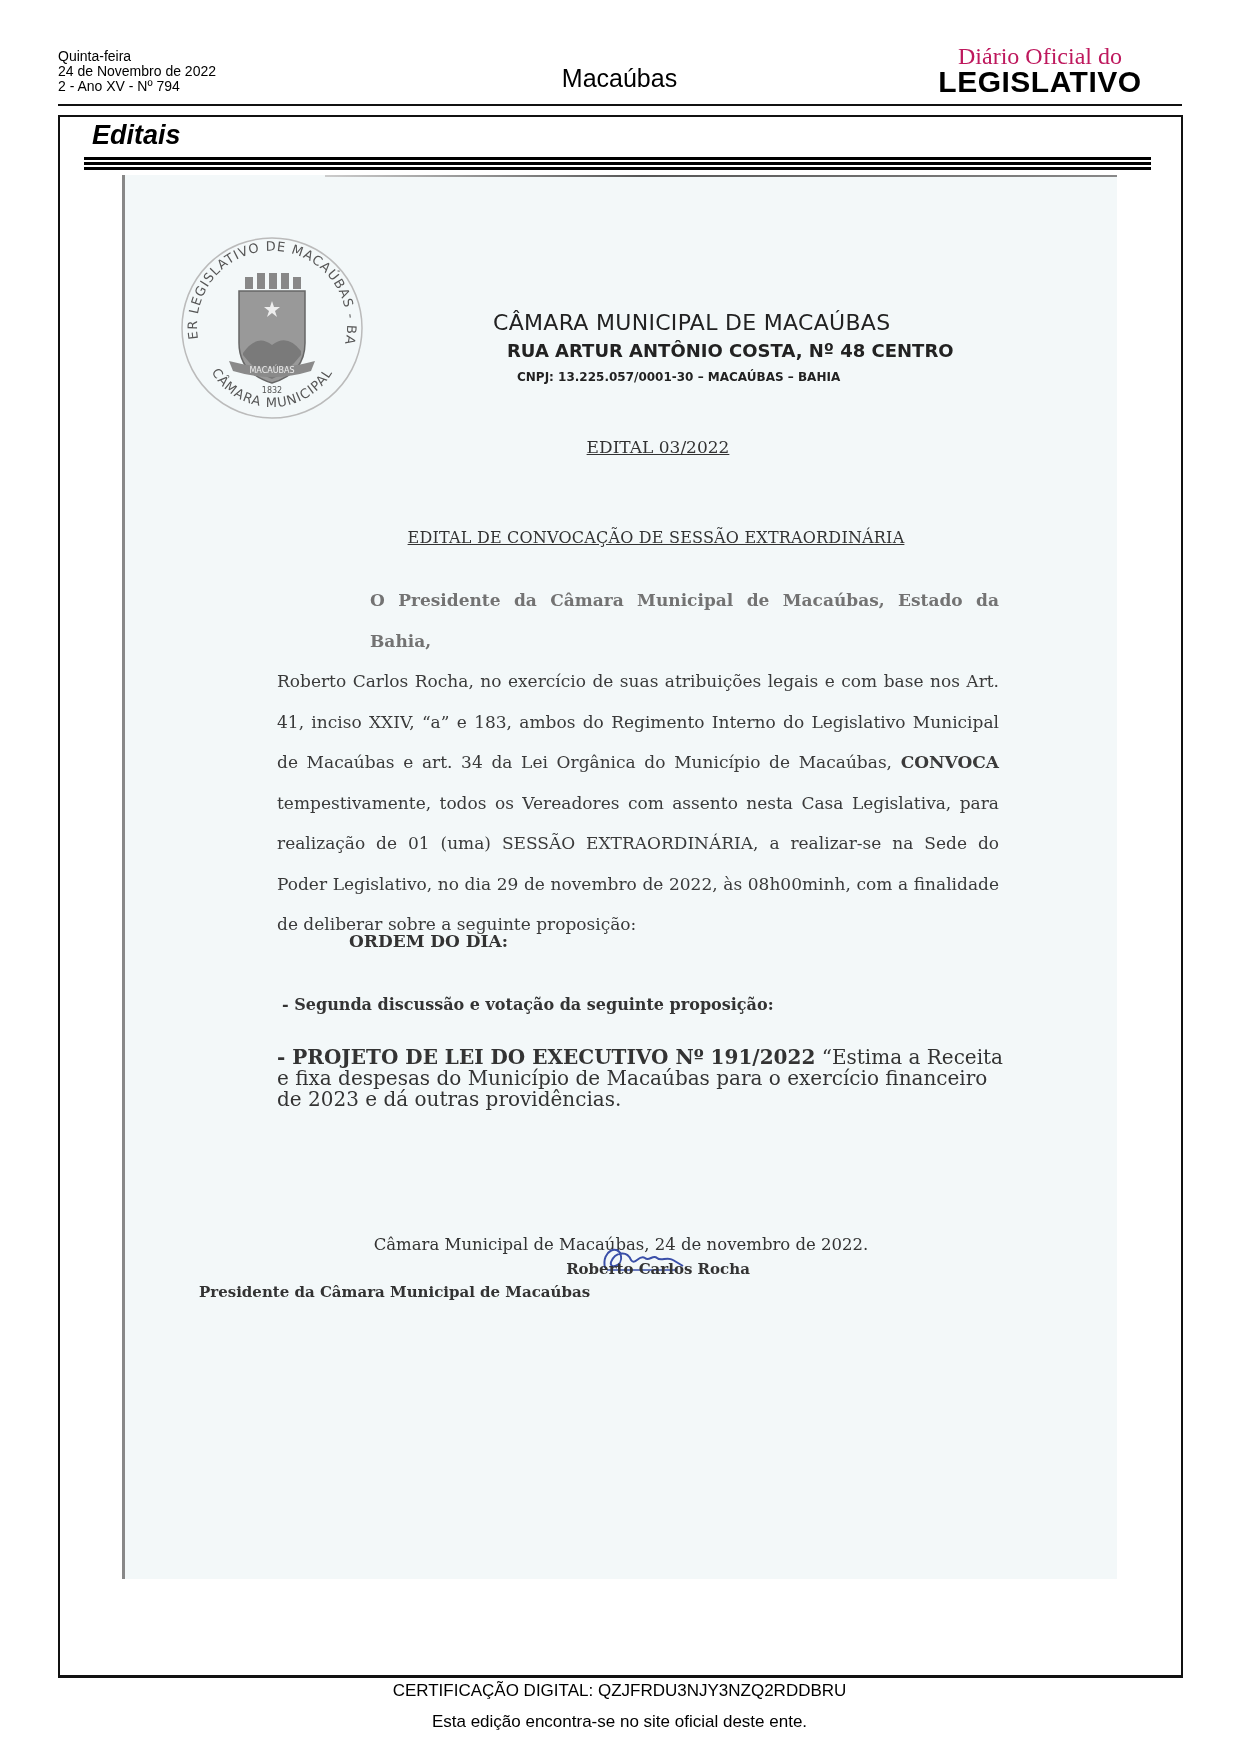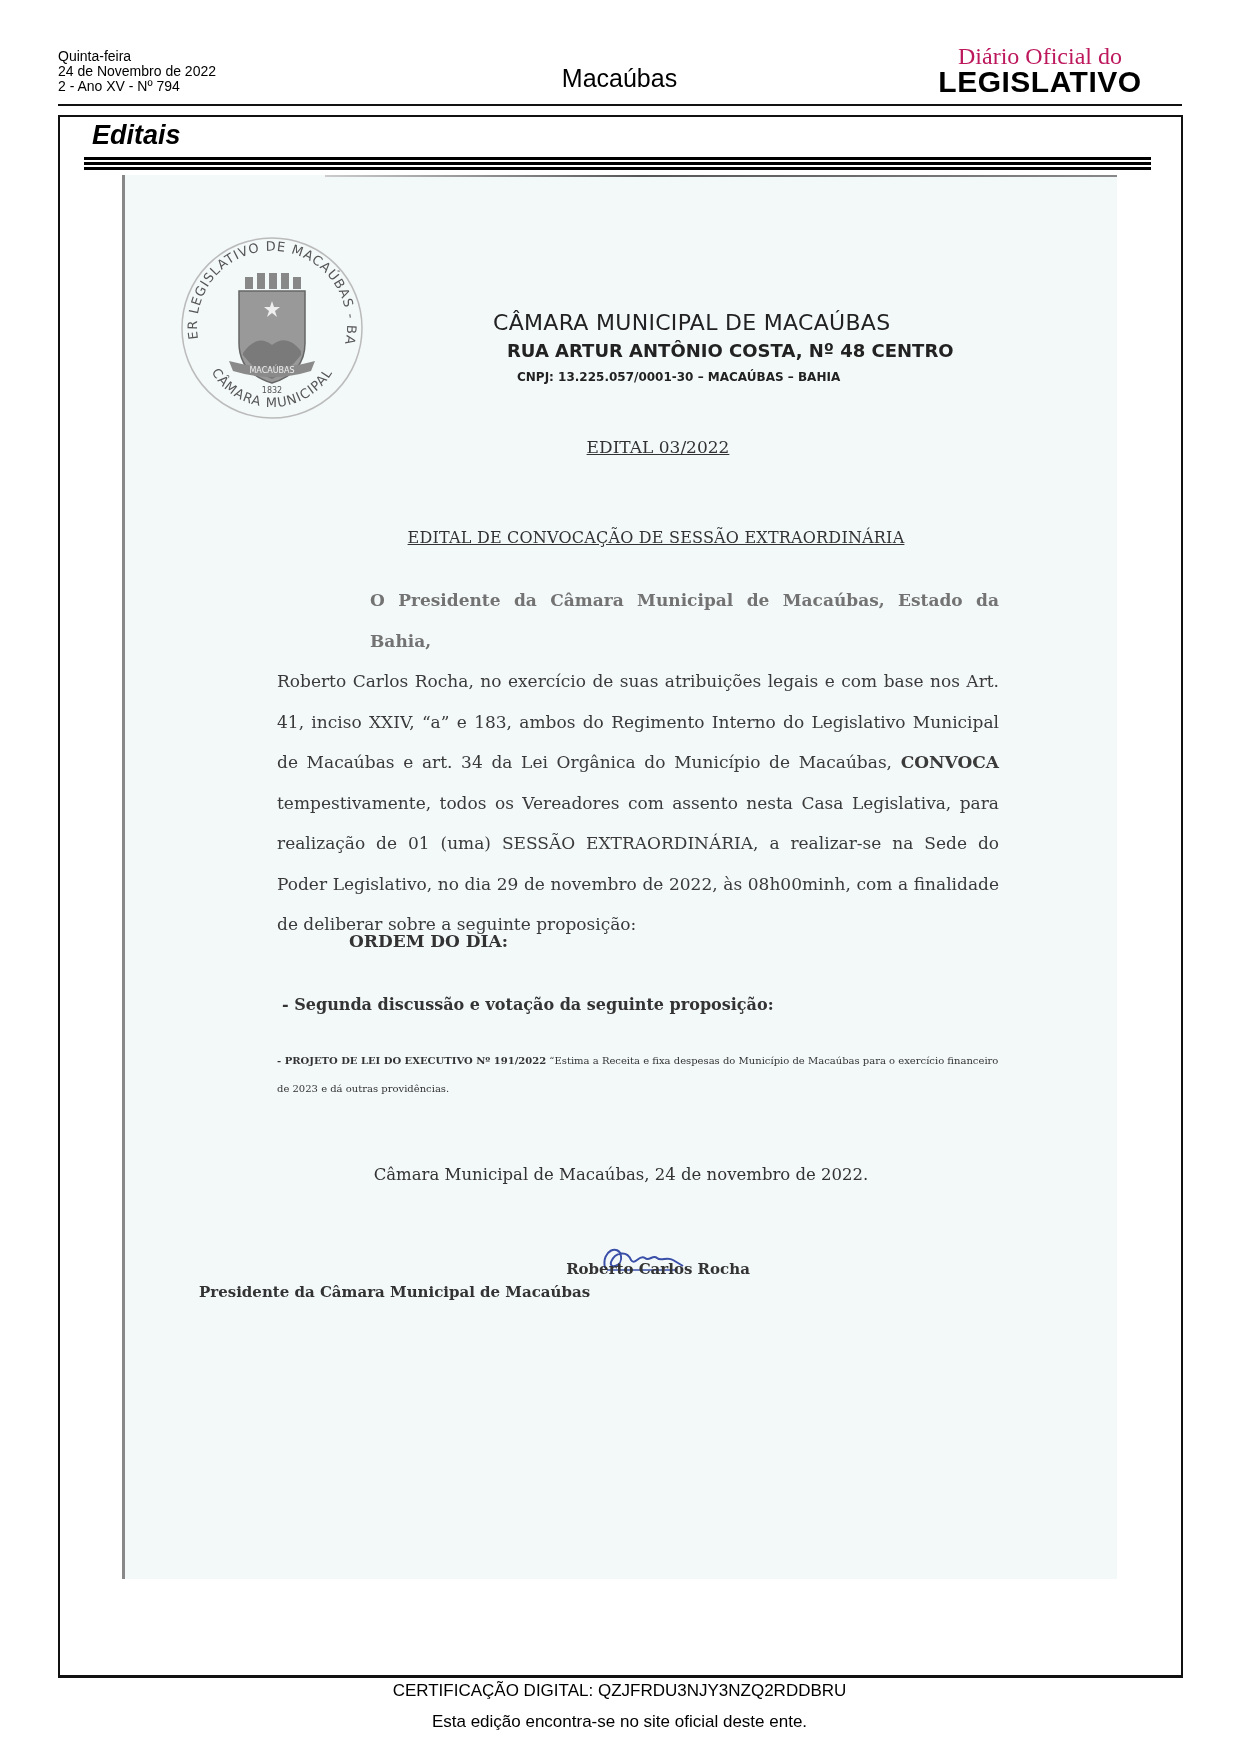--- a/index.html
+++ b/index.html
@@ -32,24 +32,24 @@
   .edital-num { top: 262px; left: 0; width: 100%; text-align: center; font-size: 17px; text-decoration: underline; padding-left: 74px; box-sizing: border-box; }
   .edital-title { top: 312px; left: 0; width: 100%; text-align: center; font-size: 16px; text-decoration: underline; padding-left: 70px; box-sizing: border-box; letter-spacing: 0.2px; margin-top: 41px; }
 
   .body-text { top: 405px; left: 152px; width: 722px; font-size: 17px; line-height: 40.5px; text-align: justify; color: #3a3a3a; }
   .body-text p { margin: 0; }
   .body-text .indent { padding-left: 93px; font-weight: bold; color: #737373; }
   .body-text .bold { font-weight: bold; }
 
   .ordem { top: 756px; left: 224px; font-size: 17px; font-weight: bold; }
   .seg { top: 820px; left: 157px; font-size: 16px; font-weight: bold; }
-  .projeto { top: 872px; left: 152px; width: 730px; font-size: 10px; line-height: 28px; }
+  .projeto { top: 872px; left: 152px; width: 730px; font-size: 20px; line-height: 21px; }
   .projeto b { font-weight: bold; }
 
-  .local-date { top: 990px; left: 0; width: 100%; text-align: center; font-size: 16.5px; box-sizing: border-box; }
+  .local-date { top: 1060px; left: 0; width: 100%; text-align: center; font-size: 16.5px; box-sizing: border-box; }
   .signature { position: absolute; top: 1065px; left: 472px; width: 90px; height: 40px; }
   .sig-name { top: 1085px; left: 0; width: 100%; text-align: center; font-size: 15px; font-weight: bold; padding-left: 74px; box-sizing: border-box; }
   .sig-role { top: 1108px; left: 0; width: 100%; text-align: left; font-size: 15px; font-weight: bold; padding-left: 74px; box-sizing: border-box; }
 
   .footer { position: absolute; left: 0; width: 1239px; text-align: center; font-size: 17px; }
   .footer.cert { top: 1681px; }
   .footer.site { top: 1712px; }
 </style>
 </head>
 <body>

